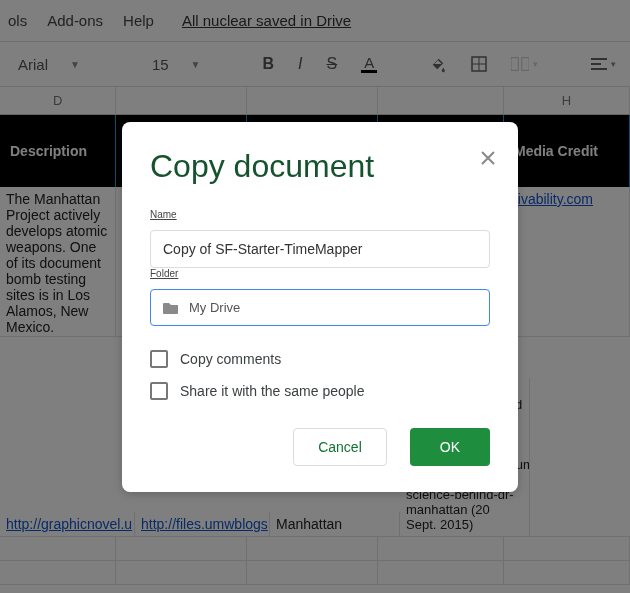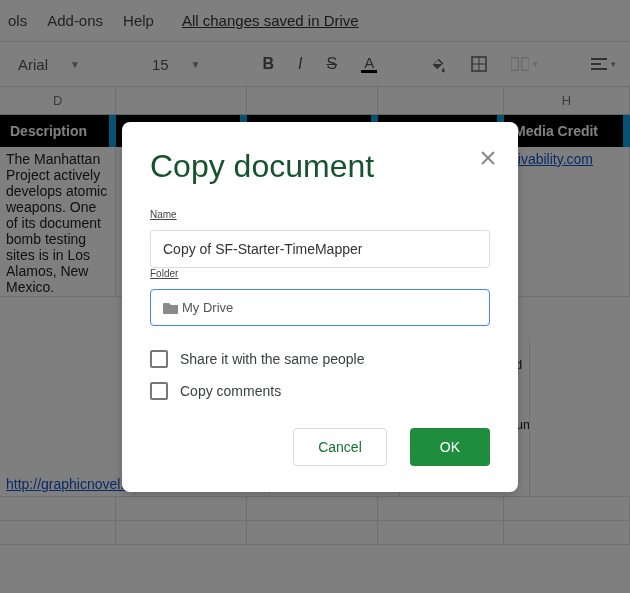--- a/index.html
+++ b/index.html
@@ -78,22 +78,22 @@
       border-right: 1px solid #e0e0e0;
     }
     .table-header-row {
       display: flex;
       background: #000;
       color: #fff;
       font-size: 14px;
       font-weight: bold;
     }
     .table-header-row > div {
-      padding: 8px 10px;
-      border-right: 7px solid #0ea5e9;
+      padding: 28px 10px;
+      border-right: 1px solid #0ea5e9;
     }
     .data-row {
       display: flex;
       font-size: 14px;
       color: #222;
       border-bottom: 1px solid #e0e0e0;
     }
     .data-row > div {
       padding: 4px 6px;
       border-right: 1px solid #e0e0e0;
@@ -148,21 +148,21 @@
     }
     .folder-box {
       width: 100%;
       padding: 10px 12px;
       font-size: 13px;
       border: 1px solid #4285f4;
       border-radius: 4px;
       margin-bottom: 24px;
       display: flex;
       align-items: center;
-      gap: 3px;
+      gap: 10px;
       color: #555;
     }
     .folder-icon {
       width: 16px;
       height: 13px;
       display: inline-block;
     }
     .checkbox-row {
       display: flex;
       align-items: center;
@@ -203,21 +203,21 @@
       cursor: pointer;
     }
   </style>
 </head>
 <body>
 
 <div class="menubar">
   <span>ols</span>
   <span>Add-ons</span>
   <span>Help</span>
-  <a href="#" style="margin-left:8px;">All changes saved in Drive</a>
+  <a href="#" style="margin-left:8px;">All nuclear saved in Drive</a>
 </div>
 
 <div class="toolbar">
   <div class="tb-select">
     <span>Arial</span>
     <span class="tb-dd">▼</span>
   </div>
   <div class="tb-sep"></div>
   <div class="tb-select">
     <span>15</span>
@@ -350,24 +350,24 @@
     <span class="folder-icon">
       <svg width="16" height="13" viewBox="0 0 16 13">
           <path fill="#8a8a8a" d="M1 2 h5 l2 2 h7 v8 a1 1 0 0 1 -1 1 h-13 a1 1 0 0 1 -1 -1 v-9 a1 1 0 0 1 1 -1 z"></path>
         </svg>
     </span>
     <span>My Drive</span>
   </div>
 
   <div class="checkbox-row">
     <span class="checkbox"></span>
-    <span class="checkbox-label">Share it with the same people</span>
+    <span class="checkbox-label">Copy comments</span>
   </div>
   <div class="checkbox-row">
     <span class="checkbox"></span>
-    <span class="checkbox-label">Copy comments</span>
+    <span class="checkbox-label">Share it with the same people</span>
   </div>
 
   <div class="dialog-actions">
     <button class="btn-cancel">Cancel</button>
     <button class="btn-ok">OK</button>
   </div>
 </div>
 
 </body></html>

